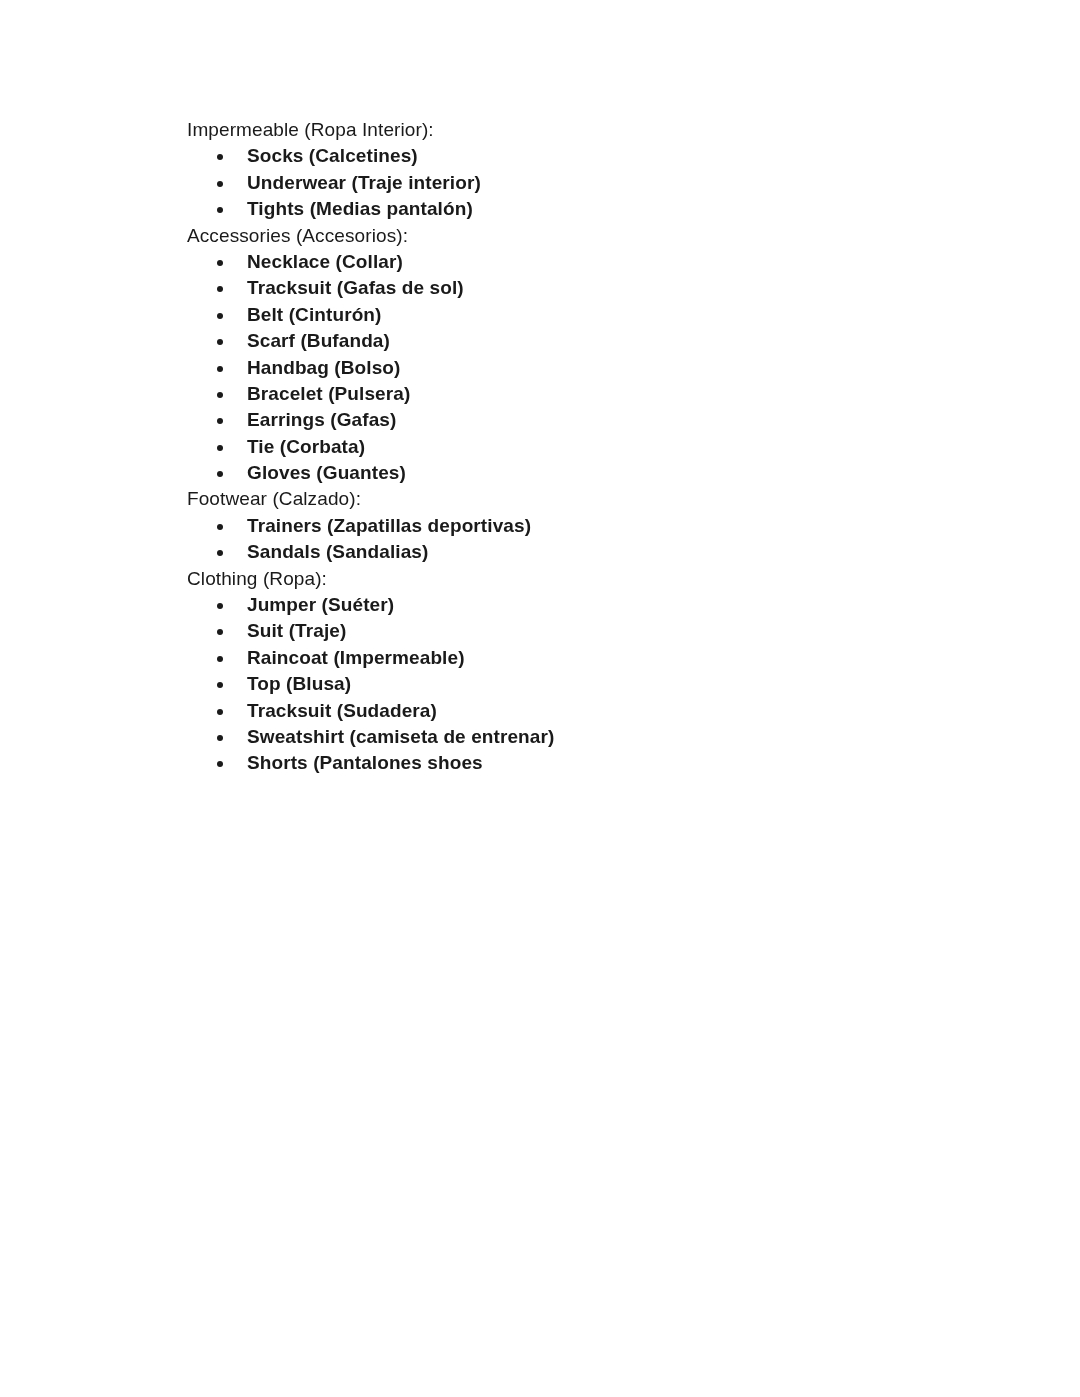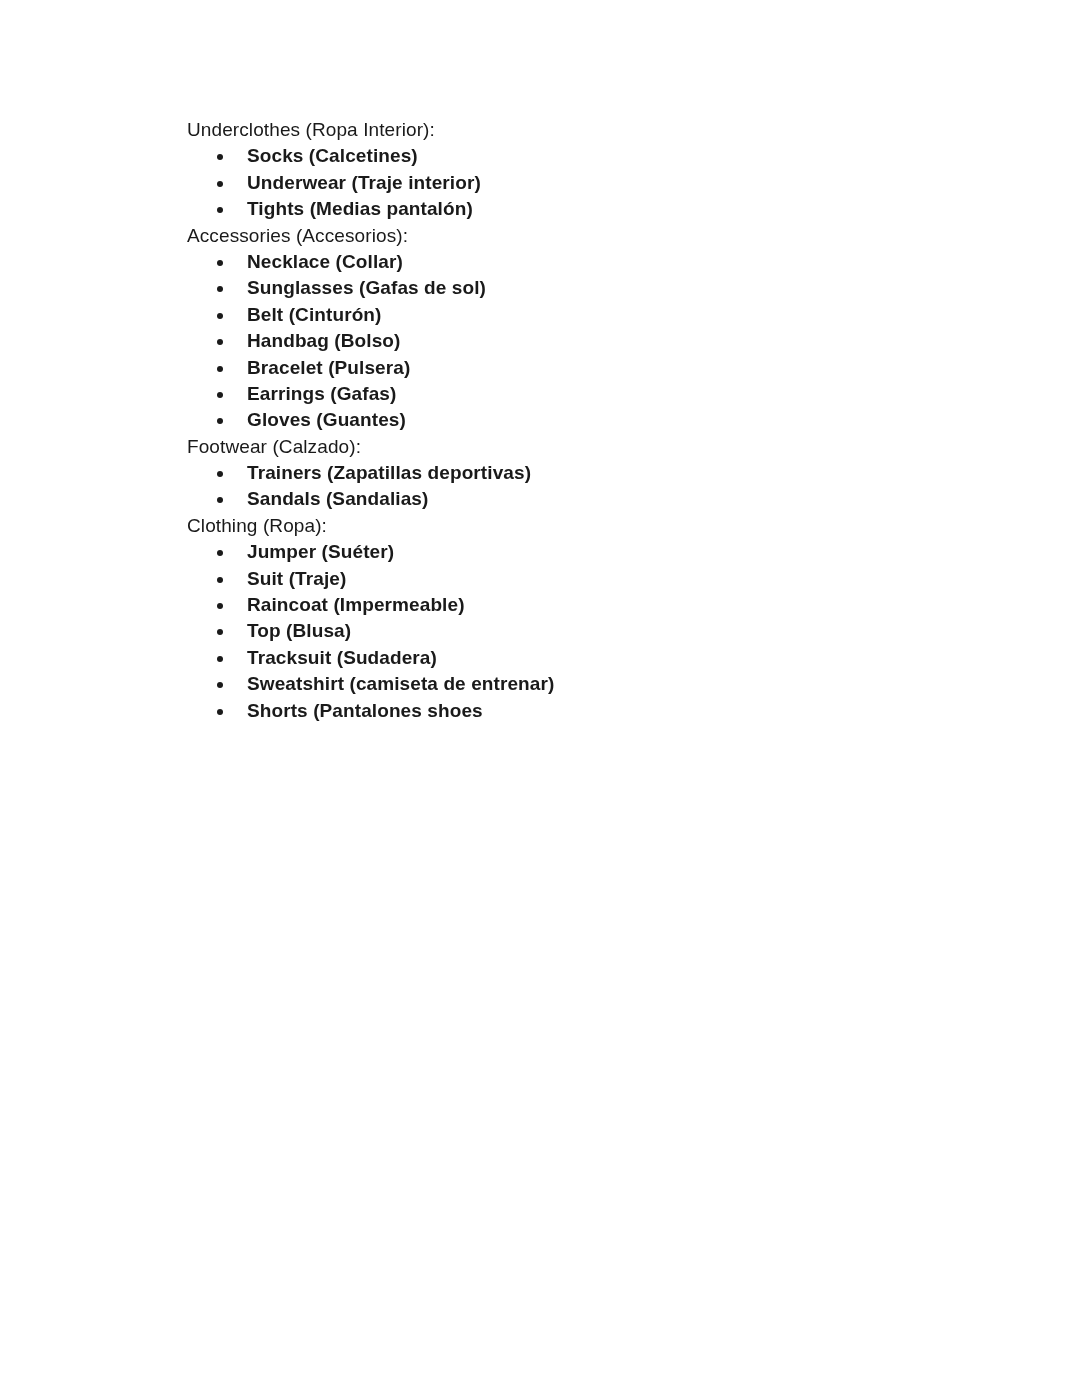--- a/index.html
+++ b/index.html
@@ -52,37 +52,39 @@
       border-radius: 50%;
       background: #1a1a1a;
     }
   </style>
 </head>
 <body>
 
 <div class="page">
 
   <div class="section">
-    <div class="section-heading">Underclothes (Ropa Interior):</div>
+    <div class="section-heading">Impermeable (Ropa Interior):</div>
     <ul class="item-list">
       <li class="item"><span class="bullet"></span><span>Socks (Calcetines)</span></li>
       <li class="item"><span class="bullet"></span><span>Underwear (Traje interior)</span></li>
       <li class="item"><span class="bullet"></span><span>Tights (Medias pantalón)</span></li>
     </ul>
   </div>
 
   <div class="section">
     <div class="section-heading">Accessories (Accesorios):</div>
     <ul class="item-list">
       <li class="item"><span class="bullet"></span><span>Necklace (Collar)</span></li>
-      <li class="item"><span class="bullet"></span><span>Sunglasses (Gafas de sol)</span></li>
+      <li class="item"><span class="bullet"></span><span>Tracksuit (Gafas de sol)</span></li>
       <li class="item"><span class="bullet"></span><span>Belt (Cinturón)</span></li>
+      <li class="item"><span class="bullet"></span><span>Scarf (Bufanda)</span></li>
       <li class="item"><span class="bullet"></span><span>Handbag (Bolso)</span></li>
       <li class="item"><span class="bullet"></span><span>Bracelet (Pulsera)</span></li>
       <li class="item"><span class="bullet"></span><span>Earrings (Gafas)</span></li>
+      <li class="item"><span class="bullet"></span><span>Tie (Corbata)</span></li>
       <li class="item"><span class="bullet"></span><span>Gloves (Guantes)</span></li>
     </ul>
   </div>
 
   <div class="section">
     <div class="section-heading">Footwear (Calzado):</div>
     <ul class="item-list">
       <li class="item"><span class="bullet"></span><span>Trainers (Zapatillas deportivas)</span></li>
       <li class="item"><span class="bullet"></span><span>Sandals (Sandalias)</span></li>
     </ul>

